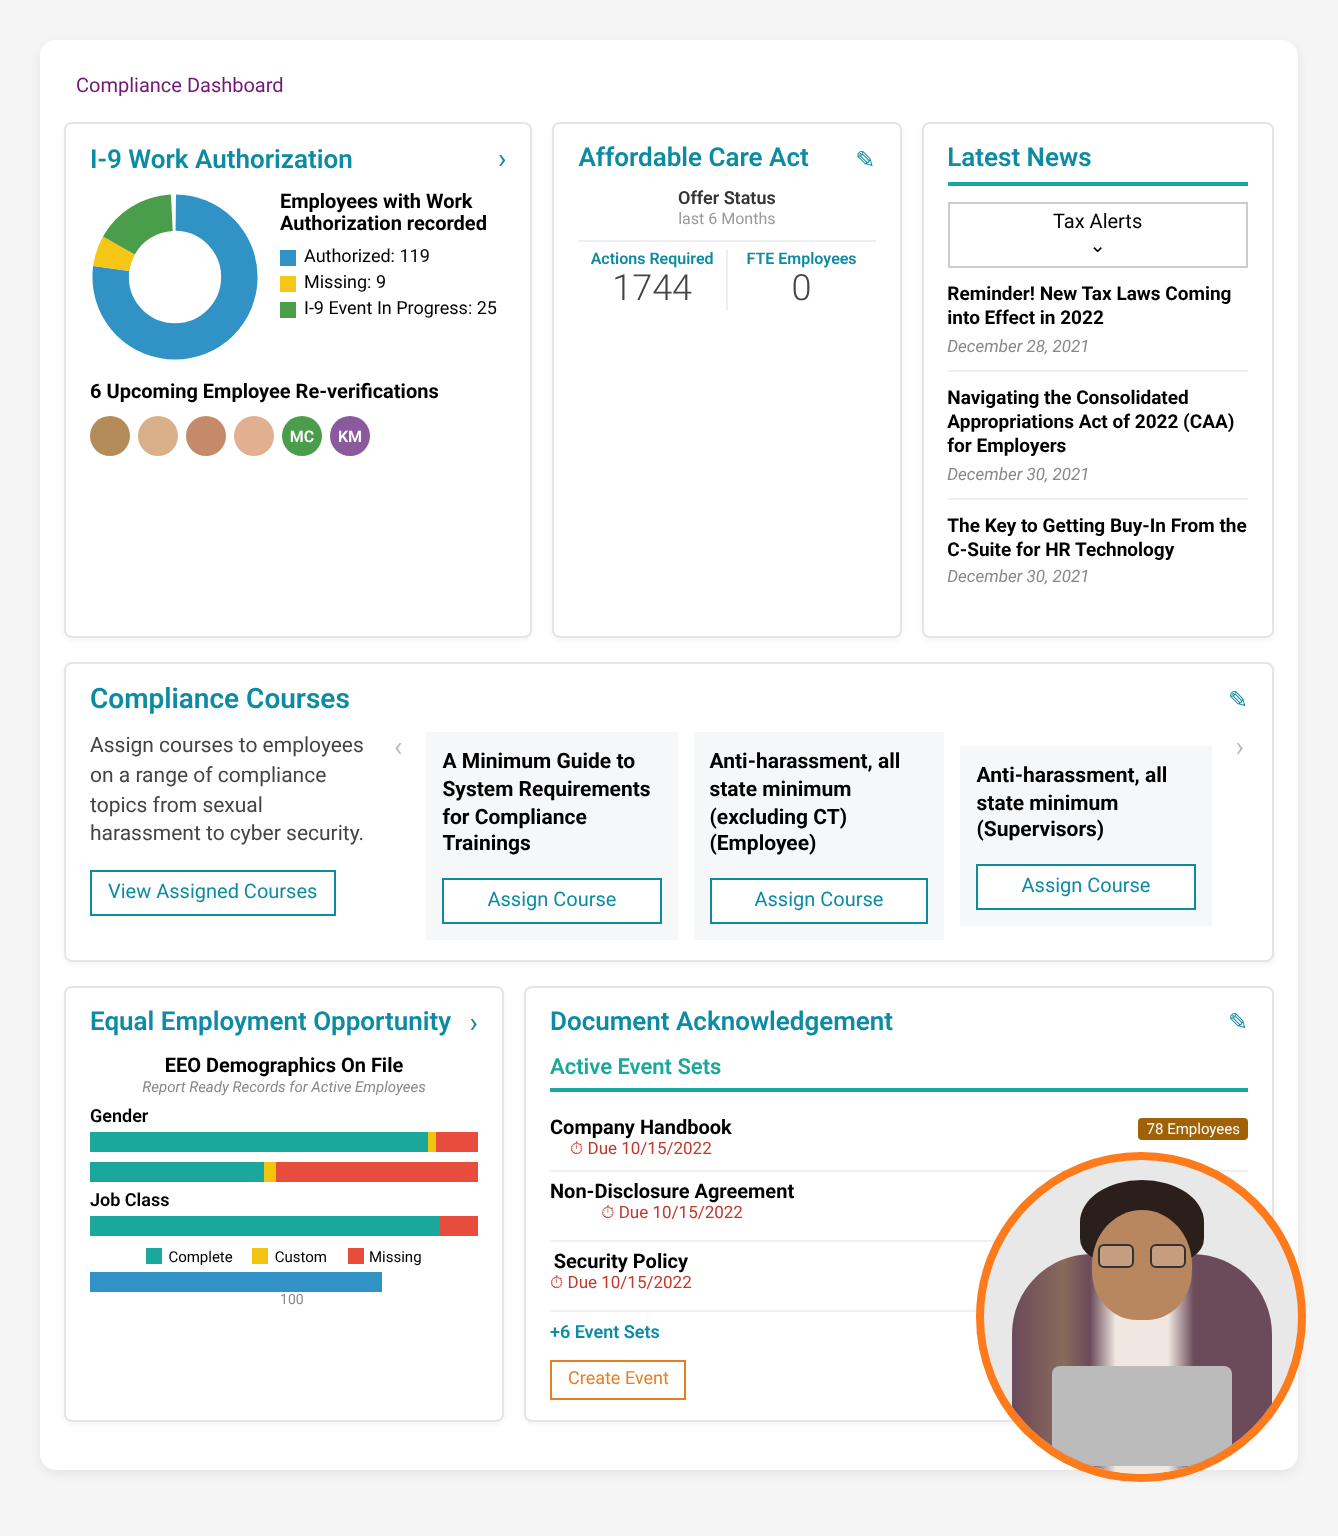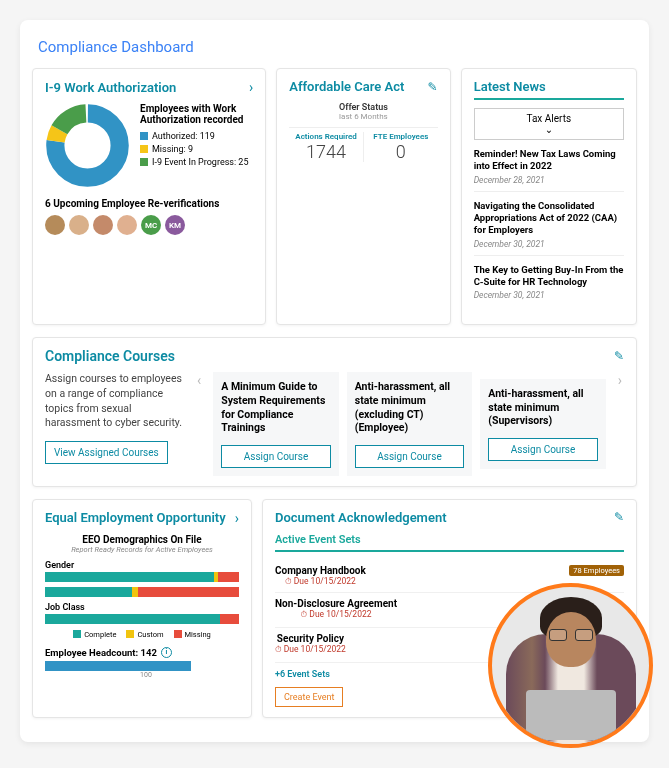--- a/index.html
+++ b/index.html
@@ -1,18 +1,18 @@
 <!DOCTYPE html>
 <html><head>
 <meta charset="utf-8">
 <style>
 * { box-sizing: border-box; margin: 0; padding: 0; font-family: -apple-system, BlinkMacSystemFont, "Segoe UI", Roboto, sans-serif; }
 body { background: #f5f5f5; padding: 20px; width: 669px; }
 .dashboard { background: #fff; border-radius: 8px; padding: 12px; box-shadow: 0 2px 6px rgba(0,0,0,0.07); position: relative; }
-.page-title { font-size: 15px; color: #3b82f6; margin: 6px 0 12px 6px; font-weight: 400; }
+.page-title { font-size: 10px; color: #701a75; margin: 6px 0 12px 6px; font-weight: 400; }
 .row { display: flex; gap: 10px; margin-bottom: 12px; }
 .card { background: #fff; border: 1px solid #e5e5e5; border-radius: 4px; padding: 10px 12px; box-shadow: 0 1px 3px rgba(0,0,0,0.05); }
 .card-header { display: flex; justify-content: space-between; align-items: center; margin-bottom: 8px; }
 .card-title { font-size: 13px; font-weight: 600; color: #0d8ba3; }
 .chevron { color: #0d8ba3; font-size: 14px; }
 .edit-icon { color: #0d8ba3; font-size: 12px; }
 
 
 .i9-card { width: 242px; }
 .donut-row { display: flex; gap: 10px; }
@@ -262,24 +262,20 @@
           </span>
         <span>
             <span class="swatch eeo-seg-custom" style="width:8px;height:8px"></span>
             <span>Custom</span>
           </span>
         <span>
             <span class="swatch eeo-seg-missing" style="width:8px;height:8px"></span>
             <span>Missing</span>
           </span>
       </div>
-      <div class="eeo-hc">
-        <span>Employee Headcount: 142</span>
-        <span class="info-icon">i</span>
-      </div>
       <div class="eeo-hc-bar"></div>
       <div class="eeo-hc-tick">100</div>
     </div>
 
     <div class="card doc-card">
       <div class="card-header">
         <span class="card-title">Document Acknowledgement</span>
         <span class="edit-icon">✎</span>
       </div>
       <div class="doc-subtitle">Active Event Sets</div>

